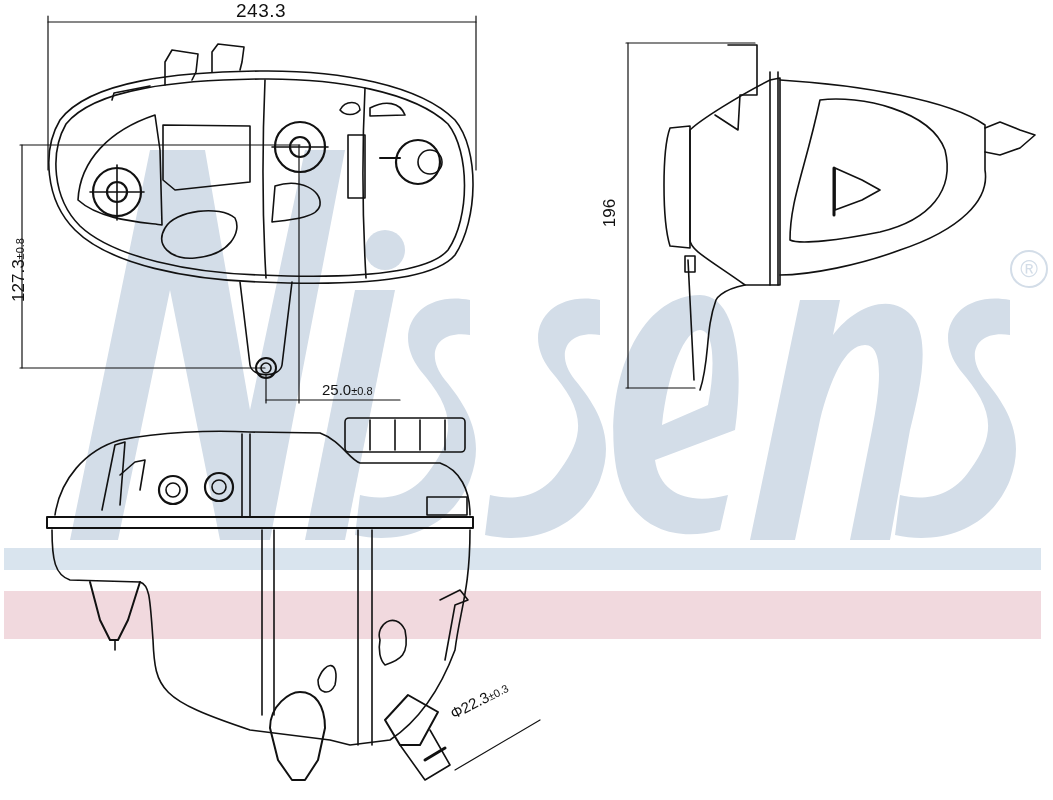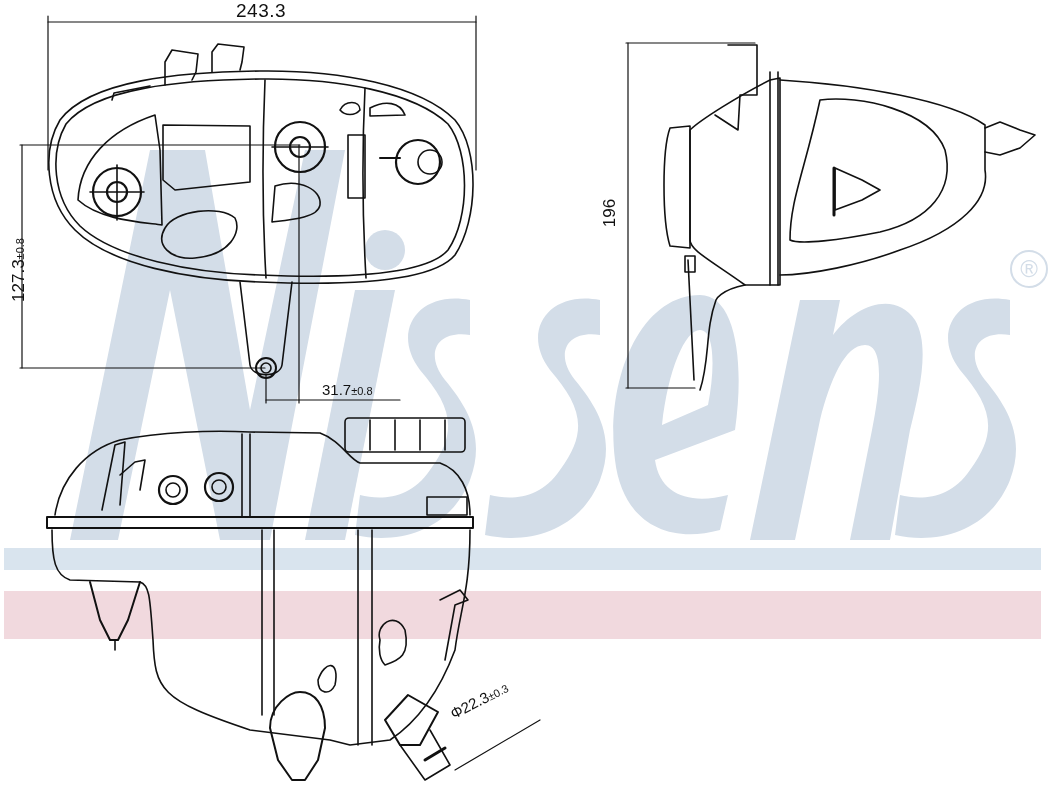--- a/index.html
+++ b/index.html
@@ -154,16 +154,16 @@
       <path d="M385 720 L408 695 L438 712 L420 745 L400 745 Z" stroke-width="2"></path>
       <path d="M400 745 L425 780 L450 765 L430 730"></path>
       <line x1="425" y1="760" x2="445" y2="748" stroke-width="3"></line>
       <line x1="455" y1="770" x2="540" y2="720" stroke-width="1.2"></line>
     </g>
   </svg>
 
   
   <div class="dim-text dim-w">243.3</div>
   <div class="dim-text dim-h"><span>127.3</span><small>±0.8</small></div>
-  <div class="dim-text dim-off"><span>31.7</span><small>±0.8</small></div>
+  <div class="dim-text dim-off"><span>25.0</span><small>±0.8</small></div>
   <div class="dim-text dim-196">196</div>
   <div class="dim-text dim-d"><span>Φ22.3</span><small>±0.3</small></div>
 </div>
 
 </body></html>

